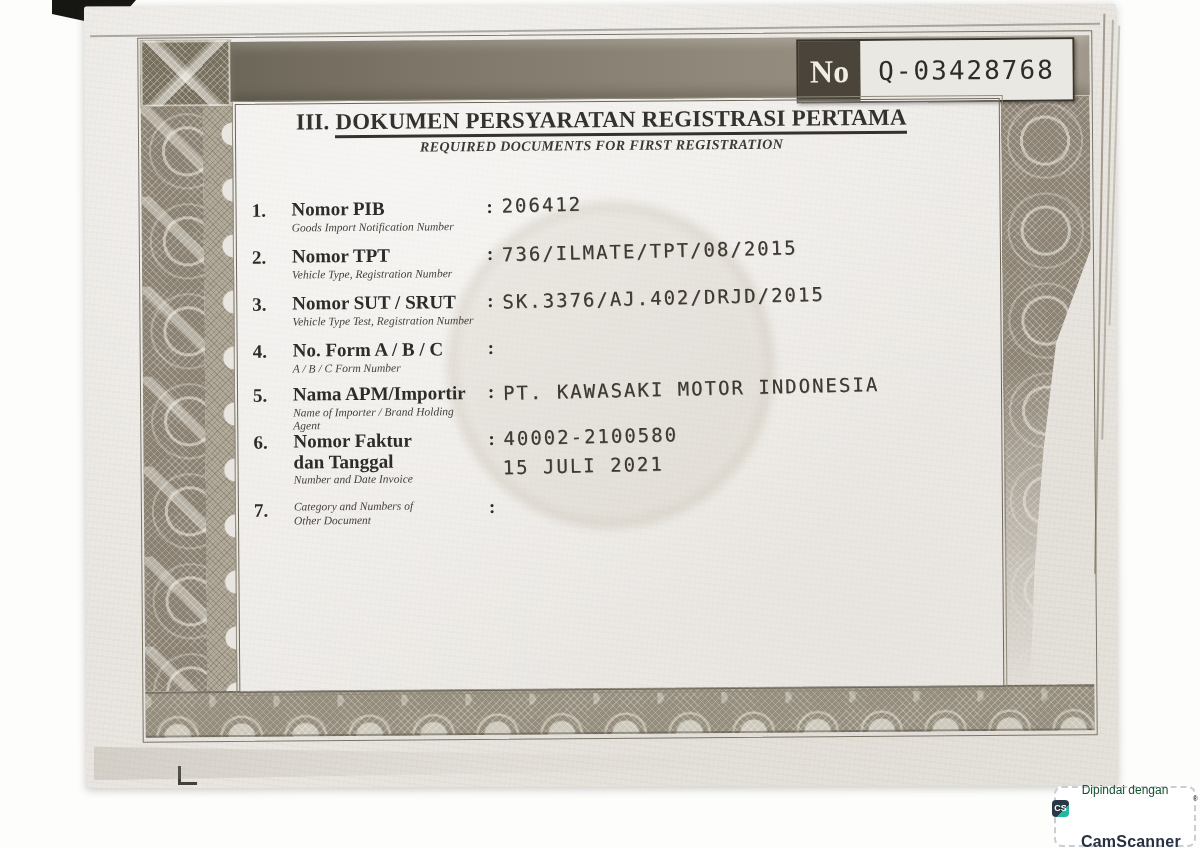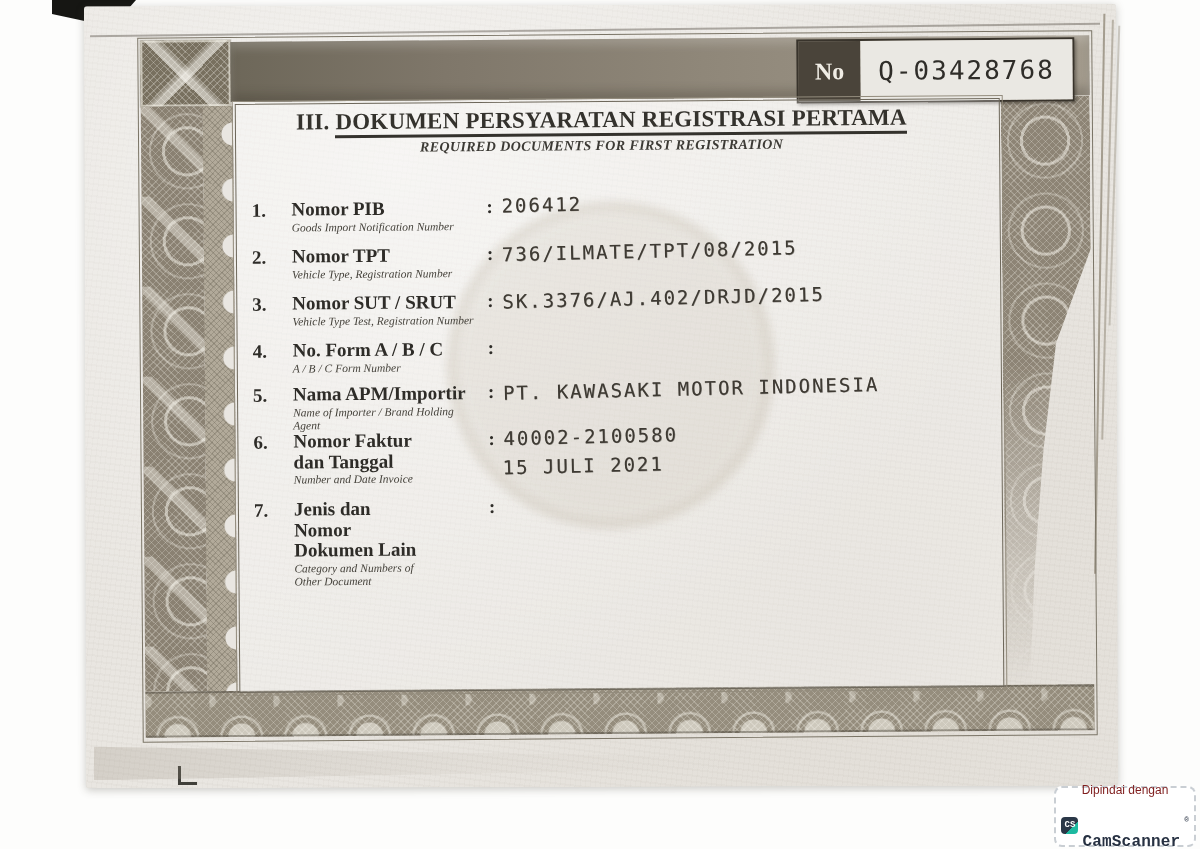--- a/index.html
+++ b/index.html
@@ -72,21 +72,21 @@
           radial-gradient(circle at 0px 10px, rgba(252,250,242,.35) 0 6px, transparent 7px),
           repeating-linear-gradient(45deg, rgba(252,250,242,.22) 0 1px, transparent 1px 5px),
           repeating-linear-gradient(-45deg, rgba(252,250,242,.22) 0 1px, transparent 1px 5px);
         background-size:64px 46px, 64px 46px, auto, auto;
         box-shadow:inset 0 2px 0 rgba(60,55,45,.4), inset 0 -2px 0 rgba(60,55,45,.4);}
 
   
   .no-box{position:absolute;left:658px;top:6px;width:274px;height:60px;display:flex;
         border:2px solid #38332b;box-shadow:2px 2px 3px rgba(30,27,20,.35);}
   .no-label{width:62px;background:#4a443a;color:#f0ede5;display:flex;align-items:center;justify-content:center;
-        font-family:"Liberation Serif",serif;font-weight:bold;font-size:24px;}
+        font-family:"Liberation Serif",serif;font-weight:bold;font-size:32px;}
   .no-value{flex:1;background:#eae8e3;display:flex;align-items:center;justify-content:center;
         font-family:"DejaVu Sans Mono",monospace;font-size:26px;letter-spacing:2px;color:#2f2d29;}
 
   
   .inner-frame{position:absolute;left:96px;top:66px;width:763px;height:587px;
         border:1px solid #6d675a;outline:1px solid #938c7d;outline-offset:2px;
         background:rgba(255,255,255,.25);}
   .watermark{position:absolute;left:270px;top:130px;width:400px;height:400px;border-radius:50%;
         background:radial-gradient(circle, rgba(165,152,128,.13) 0 52%, rgba(165,152,128,.22) 56%, transparent 60%);
         filter:blur(2px);}
@@ -112,22 +112,22 @@
   .stamped{display:inline-block;font-family:"DejaVu Sans Mono",monospace;font-size:19px;
         letter-spacing:2px;color:#3e3a33;transform:rotate(-.9deg) translateY(-2px);
         text-shadow:.4px .4px 0 rgba(62,58,51,.5);}
   .stamped.line2{display:block;margin-left:14px;margin-top:7px;}
 
   
   .cam-badge{position:absolute;left:1054px;top:786px;width:138px;height:57px;background:#ffffff;
         border:2px dashed #c9ced3;border-radius:8px;display:flex;flex-direction:column;
         align-items:center;justify-content:center;gap:3px;
         font-family:"Liberation Sans",sans-serif;}
-  .cam-line1{font-size:12px;color:#7f1d1d;}
-  .cam-line2{display:flex;align-items:center;gap:4px;font-family:Liberation Mono, monospace;}
+  .cam-line1{font-size:12px;color:#14532d;}
+  .cam-line2{display:flex;gap:12px;}
   .cam-logo{width:17px;height:17px;border-radius:4px;
         background:linear-gradient(135deg,#2a3747 62%,#1db9a0 62%);
         color:#fff;font-size:9px;font-weight:bold;display:flex;align-items:center;justify-content:center;}
   .cam-name{font-size:16px;font-weight:bold;color:#273142;letter-spacing:.2px;margin-top:33px;}
   .cam-mark{font-size:7px;color:#273142;vertical-align:top;position:relative;top:-5px;}
 </style>
 </head>
 <body>
 
 <div class="stage">
@@ -236,21 +236,20 @@
           <span class="vals">
             <span class="colon">:</span>
             <span class="stamped">40002-2100580</span>
             <span class="stamped line2">15 JULI 2021</span>
           </span>
         </div>
 
         <div class="row row7" style="top:392px">
           <span class="num">7.</span>
           <span class="labelwrap">
-            <span class="label">Jenis dan Nomor Dokumen Lain</span>
             <span class="sub">Category and Numbers of Other Document</span>
           </span>
           <span class="vals">
             <span class="colon">:</span>
             <span class="stamped"></span>
           </span>
         </div>
 
       </div>
     </div>

